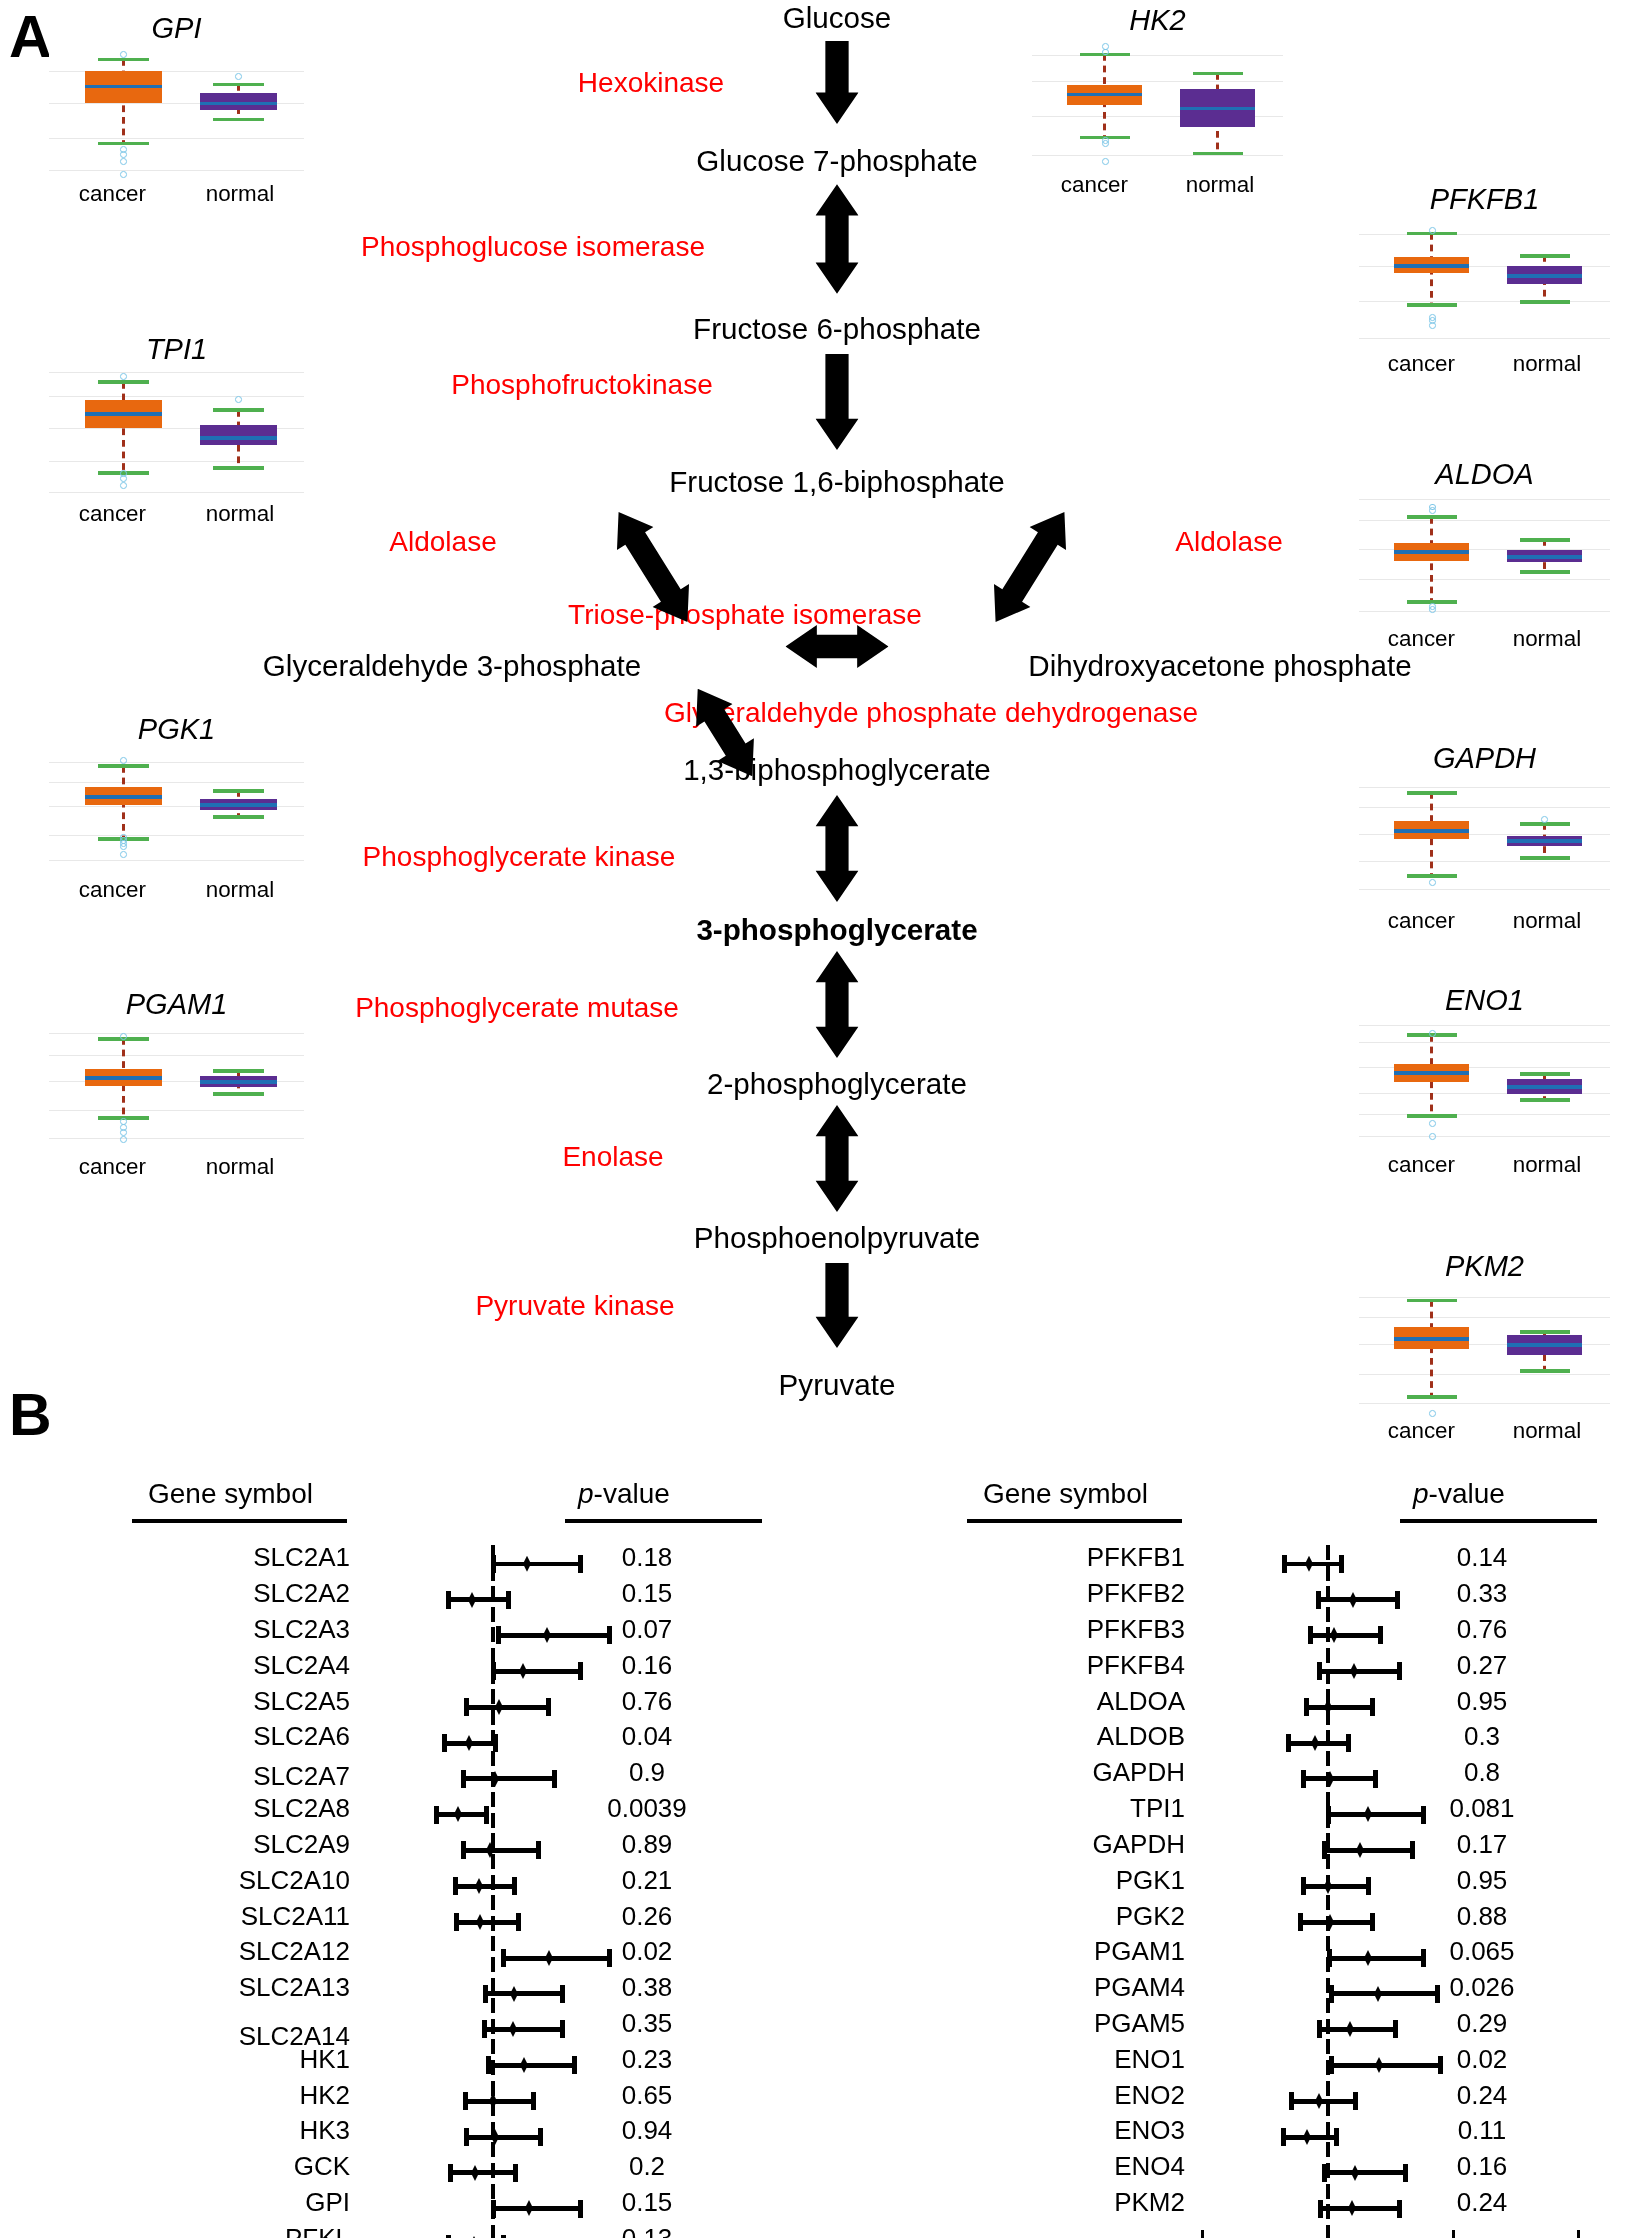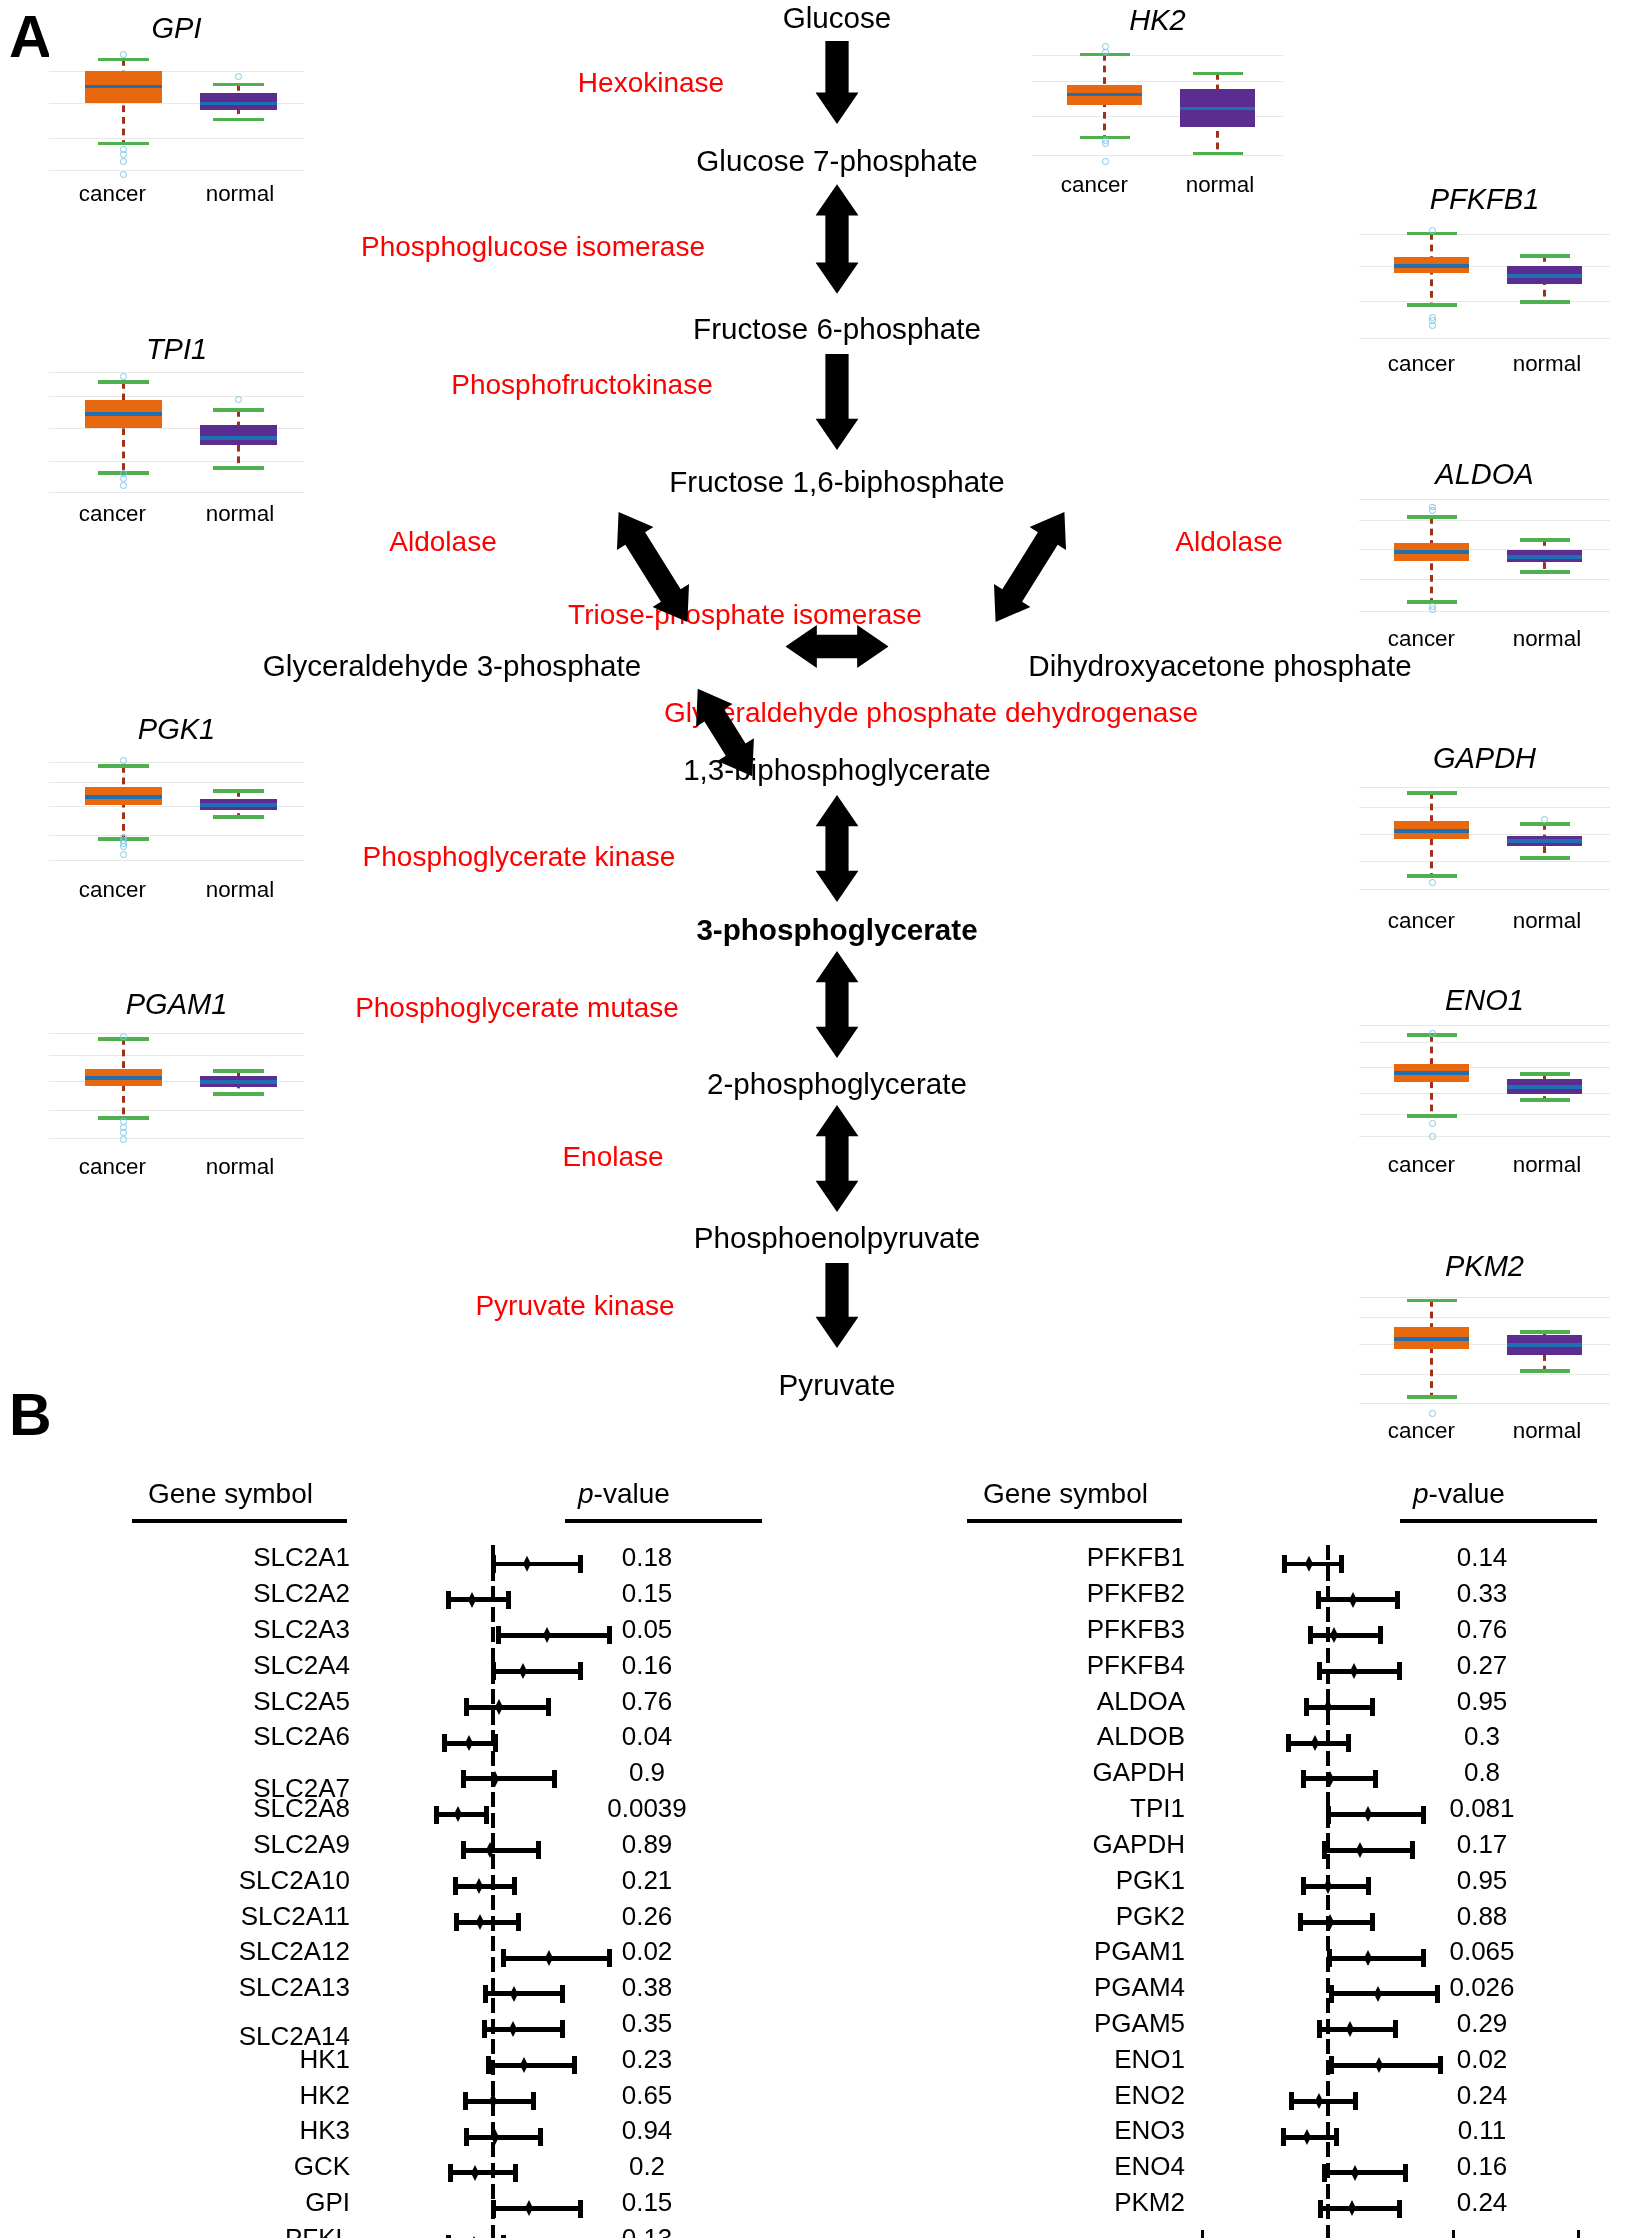--- a/index.html
+++ b/index.html
@@ -448,21 +448,21 @@
             <div class="fp-cap" style="left: 434px; top: 46px; height: 18px;"></div>
             <div class="fp-pt" style="left: 396px; top: 47px; width: 8px; height: 16px; clip-path: polygon(50% 0%, 100% 50%, 50% 100%, 0% 50%);"></div>
             <div class="fp-p" style="left: 575px; top: 33px;">0.15</div>
           </div>
           <div class="fp-row">
             <div class="fp-gene" style="left: 0px; width: 278px; top: 69px;">SLC2A3</div>
             <div class="fp-ci" style="left: 426px; width: 112px; top: 88px;"></div>
             <div class="fp-cap" style="left: 424px; top: 81px; height: 18px;"></div>
             <div class="fp-cap" style="left: 535px; top: 81px; height: 18px;"></div>
             <div class="fp-pt" style="left: 471px; top: 82px; width: 8px; height: 16px; clip-path: polygon(50% 0%, 100% 50%, 50% 100%, 0% 50%);"></div>
-            <div class="fp-p" style="left: 575px; top: 69px;">0.05</div>
+            <div class="fp-p" style="left: 575px; top: 69px;">0.07</div>
           </div>
           <div class="fp-row">
             <div class="fp-gene" style="left: 0px; width: 278px; top: 105px;">SLC2A4</div>
             <div class="fp-ci" style="left: 421px; width: 88px; top: 124px;"></div>
             <div class="fp-cap" style="left: 419px; top: 117px; height: 18px;"></div>
             <div class="fp-cap" style="left: 506px; top: 117px; height: 18px;"></div>
             <div class="fp-pt" style="left: 447px; top: 118px; width: 8px; height: 16px; clip-path: polygon(50% 0%, 100% 50%, 50% 100%, 0% 50%);"></div>
             <div class="fp-p" style="left: 575px; top: 105px;">0.16</div>
           </div>
           <div class="fp-row">
@@ -475,21 +475,21 @@
           </div>
           <div class="fp-row">
             <div class="fp-gene" style="left: 0px; width: 278px; top: 176px;">SLC2A6</div>
             <div class="fp-ci" style="left: 372px; width: 51px; top: 196px;"></div>
             <div class="fp-cap" style="left: 370px; top: 189px; height: 18px;"></div>
             <div class="fp-cap" style="left: 421px; top: 189px; height: 18px;"></div>
             <div class="fp-pt" style="left: 393px; top: 190px; width: 8px; height: 16px; clip-path: polygon(50% 0%, 100% 50%, 50% 100%, 0% 50%);"></div>
             <div class="fp-p" style="left: 575px; top: 176px;">0.04</div>
           </div>
           <div class="fp-row">
-            <div class="fp-gene" style="left: 0px; width: 278px; top: 228px;">SLC2A7</div>
+            <div class="fp-gene" style="left: 0px; width: 278px; top: 216px;">SLC2A7</div>
             <div class="fp-ci" style="left: 391px; width: 92px; top: 231px;"></div>
             <div class="fp-cap" style="left: 389px; top: 225px; height: 18px;"></div>
             <div class="fp-cap" style="left: 480px; top: 225px; height: 18px;"></div>
             <div class="fp-pt" style="left: 419px; top: 226px; width: 8px; height: 16px; clip-path: polygon(50% 0%, 100% 50%, 50% 100%, 0% 50%);"></div>
             <div class="fp-p" style="left: 575px; top: 212px;">0.9</div>
           </div>
           <div class="fp-row">
             <div class="fp-gene" style="left: 0px; width: 278px; top: 248px;">SLC2A8</div>
             <div class="fp-ci" style="left: 364px; width: 50px; top: 267px;"></div>
             <div class="fp-cap" style="left: 362px; top: 261px; height: 18px;"></div>

